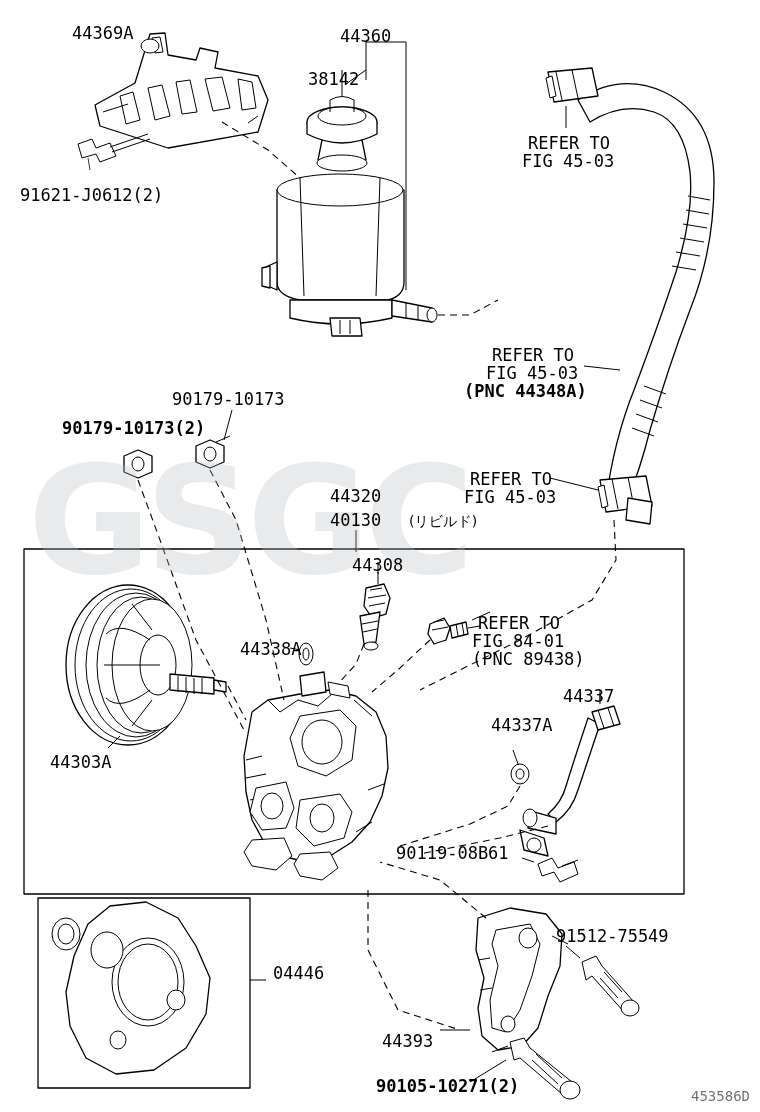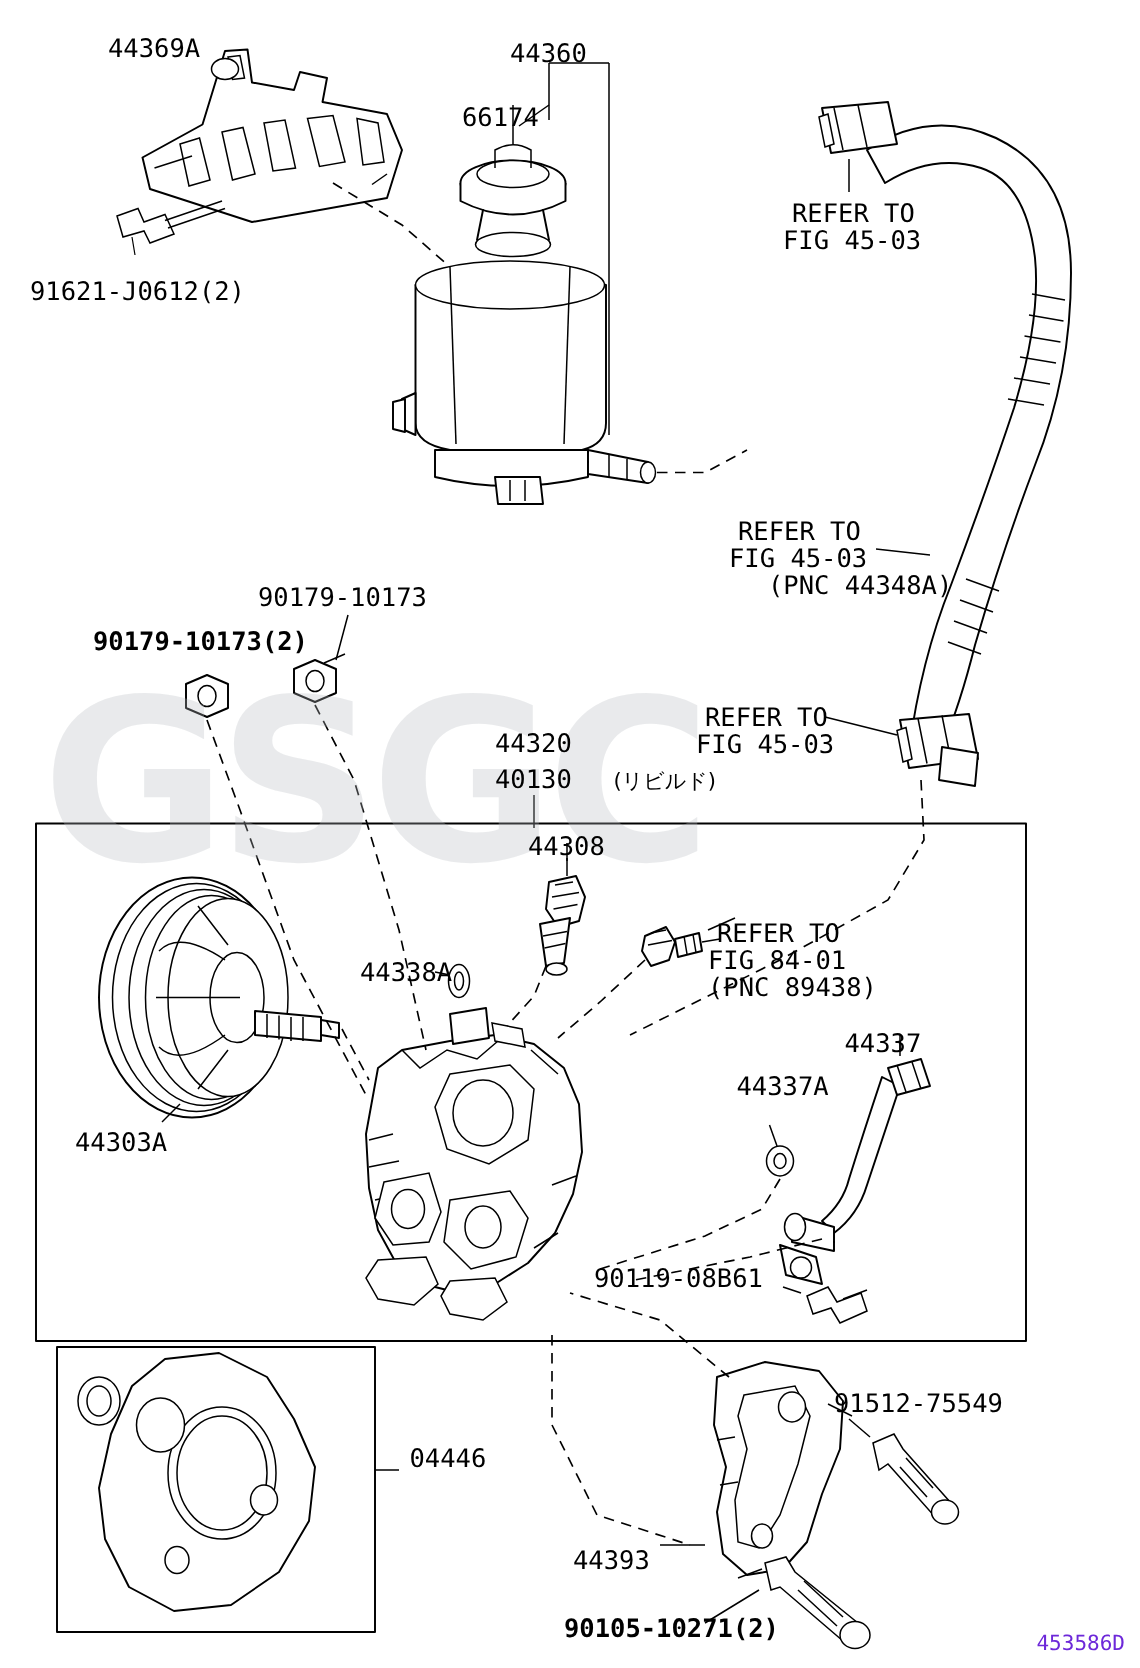--- a/index.html
+++ b/index.html
@@ -30,21 +30,21 @@
   .lbl.jp {
     font-family: "DejaVu Sans", sans-serif;
     font-size: 14px;
   }
   .code {
     position: absolute;
     right: 10px;
     bottom: 8px;
     font-family: "DejaVu Sans Mono", monospace;
     font-size: 14px;
-    color: #6d28d9;
+    color: #737373;
   }
   svg.layer {
     position: absolute;
     left: 0;
     top: 0;
     width: 760px;
     height: 1112px;
   }
   .wm {
     position: absolute;
@@ -311,26 +311,26 @@
   </svg>
 
   <svg class="wm" viewBox="0 0 760 140" xmlns="http://www.w3.org/2000/svg">
     <text class="wm-text" x="28" y="118">GSGC</text>
   </svg>
 
   <div>
     <div class="lbl" style="left:40px;  top:24px;margin-left:32px;">44369A</div>
     <div class="lbl" style="left:20px;  top:186px;text-align:right;">91621-J0612(2)</div>
     <div class="lbl" style="left:340px; top:27px;">44360</div>
-    <div class="lbl" style="left:308px; top:70px;">66174</div>
+    <div class="lbl" style="left:308px; top:70px;">38142</div>
     <div class="lbl" style="left:528px; top:134px;">REFER TO</div>
     <div class="lbl" style="left:522px; top:152px;">FIG 45-03</div>
     <div class="lbl" style="left:492px; top:346px;">REFER TO</div>
     <div class="lbl" style="left:486px; top:364px;">FIG 45-03</div>
-    <div class="lbl" style="left:512px; top:382px;">(PNC 44348A)</div>
+    <div class="lbl" style="left:464px; top:382px;font-weight:bold;">(PNC 44348A)</div>
     <div class="lbl" style="left:470px; top:470px;">REFER TO</div>
     <div class="lbl" style="left:464px; top:488px;">FIG 45-03</div>
     <div class="lbl" style="left:172px; top:390px;">90179-10173</div>
     <div class="lbl" style="left:62px;  top:419px;font-weight:bold;">90179-10173(2)</div>
     <div class="lbl" style="left:330px; top:487px;">44320</div>
     <div class="lbl" style="left:330px; top:511px;">40130</div>
     <div class="lbl jp" style="left:392px; top:512px;margin-left:17px;">(リビルド)</div>
     <div class="lbl" style="left:352px; top:556px;">44308</div>
     <div class="lbl" style="left:478px; top:614px;">REFER TO</div>
     <div class="lbl" style="left:472px; top:632px;">FIG 84-01</div>

